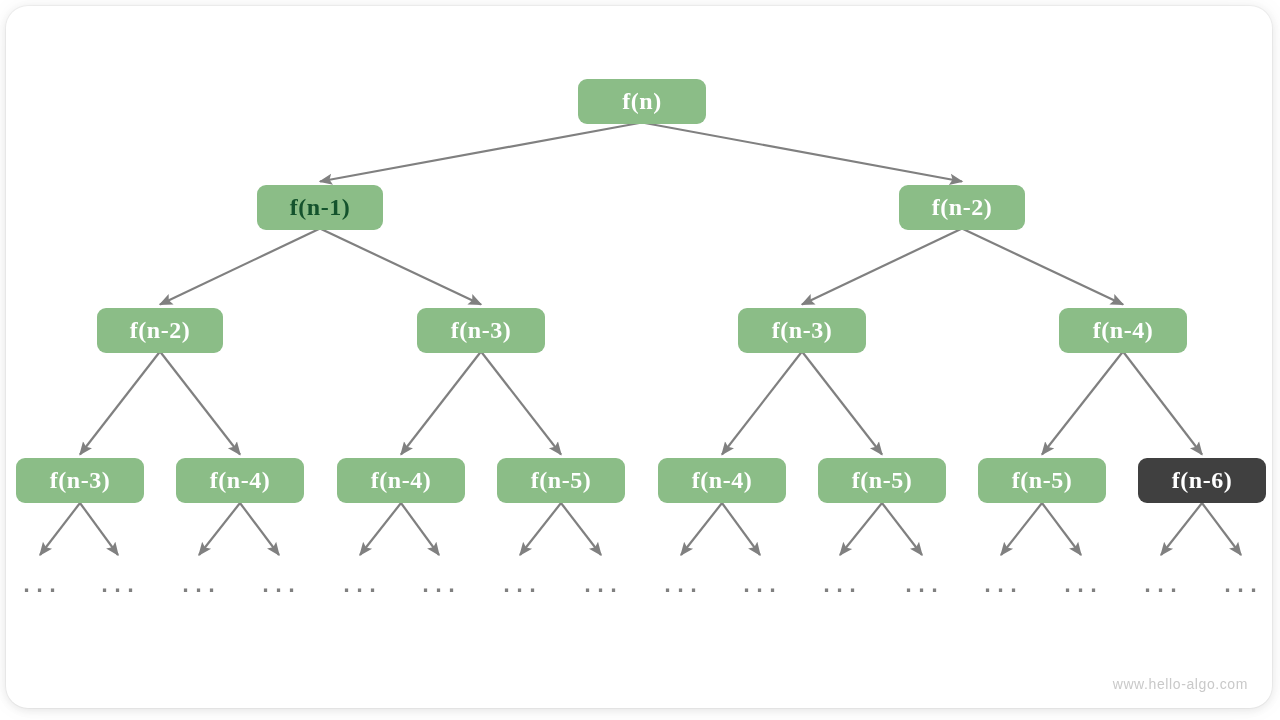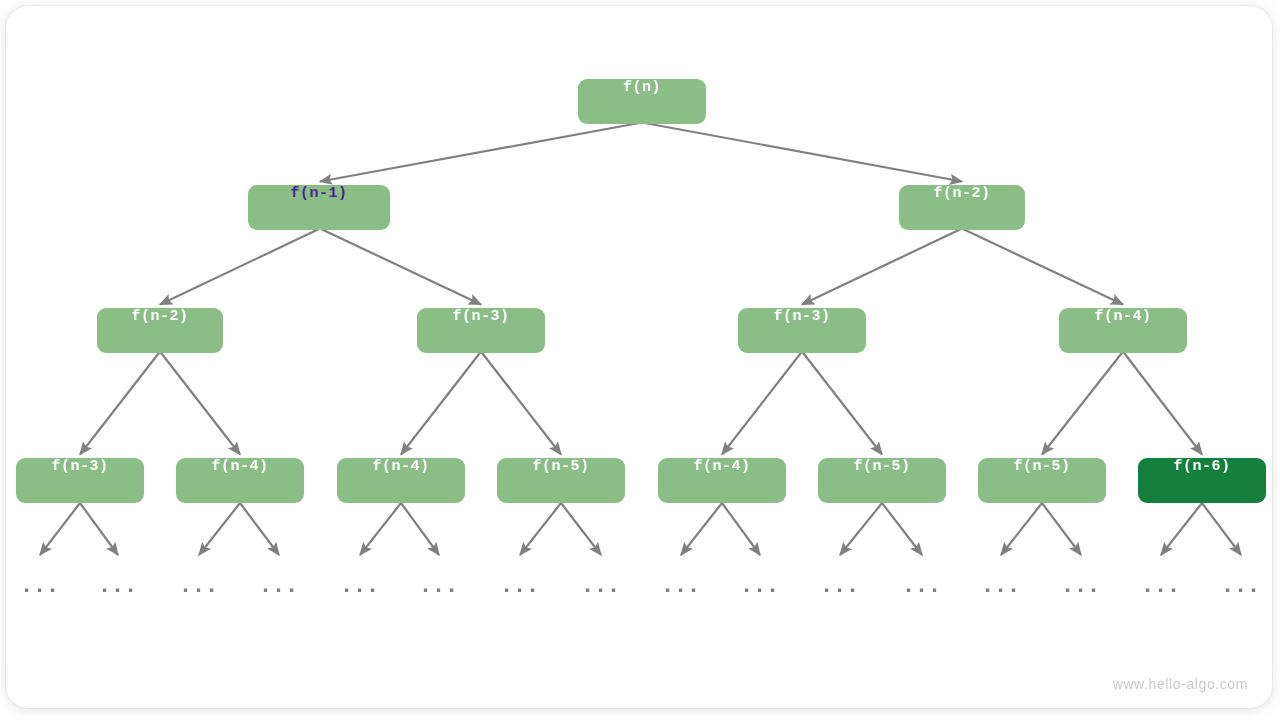--- a/index.html
+++ b/index.html
@@ -35,26 +35,26 @@
     top: 0;
     width: 1280px;
     height: 720px;
     pointer-events: none;
   }
   .node {
     position: absolute;
     background: #8bbd87;
     border-radius: 9px;
     color: #ffffff;
-    font-family: Liberation Mono, monospace;
-    font-size: 15px;
+    font-family: Liberation Serif, serif;
+    font-size: 24px;
     font-weight: bold;
     letter-spacing: 0.5px;
     display: flex;
-    align-items: flex-start;
+    align-items: center;
     justify-content: center;
     height: 45px;
     box-sizing: border-box;
     user-select: none;
   }
   .ellipsis {
     position: absolute;
     color: #808080;
     font-family: "DejaVu Sans Mono", monospace;
     font-size: 20px;
@@ -120,21 +120,21 @@
         <line x1="1042" y1="503" x2="1081" y2="555" stroke="#808080" stroke-width="2.2" marker-end="url(#arrowhead)"></line>
         <line x1="1202" y1="503" x2="1161" y2="555" stroke="#808080" stroke-width="2.2" marker-end="url(#arrowhead)"></line>
         <line x1="1202" y1="503" x2="1241" y2="555" stroke="#808080" stroke-width="2.2" marker-end="url(#arrowhead)"></line>
       </g>
   </svg>
 
   <div id="node-layer">
       <div class="node" style="left: 578px; top: 78.5px; width: 128px; background: rgb(139, 189, 135); color: rgb(255, 255, 255);">
         <span>f(n)</span>
       </div>
-      <div class="node" style="left: 248px; top: 184.5px; width: 142px; background: rgb(139, 189, 135); color: #4c1d95;">
+      <div class="node" style="left: 257px; top: 184.5px; width: 126px; background: rgb(139, 189, 135); color: #14532d;">
         <span>f(n-1)</span>
       </div>
       <div class="node" style="left: 899px; top: 184.5px; width: 126px; background: rgb(139, 189, 135); color: rgb(255, 255, 255);">
         <span>f(n-2)</span>
       </div>
       <div class="node" style="left: 97px; top: 307.5px; width: 126px; background: rgb(139, 189, 135); color: rgb(255, 255, 255);">
         <span>f(n-2)</span>
       </div>
       <div class="node" style="left: 417px; top: 307.5px; width: 128px; background: rgb(139, 189, 135); color: rgb(255, 255, 255);">
         <span>f(n-3)</span>
@@ -159,21 +159,21 @@
       </div>
       <div class="node" style="left: 658px; top: 457.5px; width: 128px; background: rgb(139, 189, 135); color: rgb(255, 255, 255);">
         <span>f(n-4)</span>
       </div>
       <div class="node" style="left: 818px; top: 457.5px; width: 128px; background: rgb(139, 189, 135); color: rgb(255, 255, 255);">
         <span>f(n-5)</span>
       </div>
       <div class="node" style="left: 978px; top: 457.5px; width: 128px; background: rgb(139, 189, 135); color: rgb(255, 255, 255);">
         <span>f(n-5)</span>
       </div>
-      <div class="node" style="left: 1138px; top: 457.5px; width: 128px; background: #15803d; color: rgb(255, 255, 255);">
+      <div class="node" style="left: 1138px; top: 457.5px; width: 128px; background: #404040; color: rgb(255, 255, 255);">
         <span>f(n-6)</span>
       </div>
     </div>
   <div id="ellipsis-layer">
       <div class="ellipsis" style="left: 40px; top: 585px; color: rgb(128, 128, 128);">...</div>
       <div class="ellipsis" style="left: 118px; top: 585px; color: rgb(128, 128, 128);">...</div>
       <div class="ellipsis" style="left: 199px; top: 585px; color: rgb(128, 128, 128);">...</div>
       <div class="ellipsis" style="left: 279px; top: 585px; color: rgb(128, 128, 128);">...</div>
       <div class="ellipsis" style="left: 360px; top: 585px; color: rgb(128, 128, 128);">...</div>
       <div class="ellipsis" style="left: 439px; top: 585px; color: rgb(128, 128, 128);">...</div>

